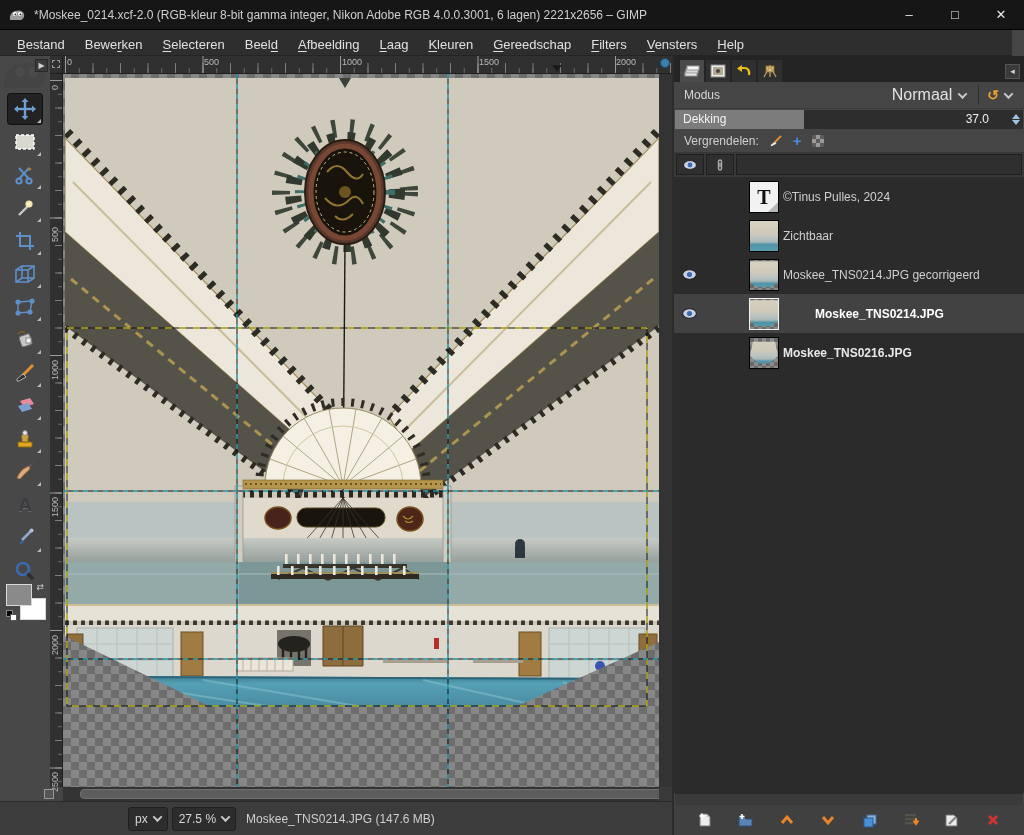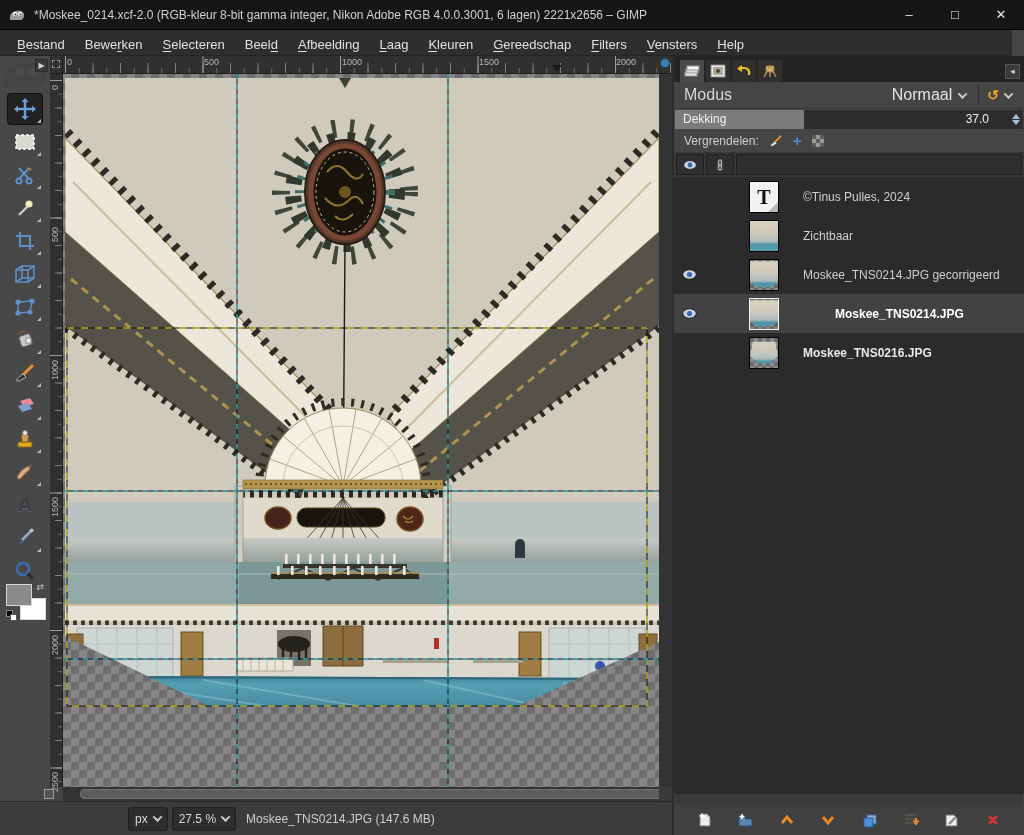--- a/index.html
+++ b/index.html
@@ -92,21 +92,21 @@
 
   
   .rpanel { position:absolute; top:56px; left:672px; width:352px; height:779px; background:#454545;
             border-left:2px solid #2c2c2c; display:flex; flex-direction:column; }
   .tabbar { height:26px; background:#242424; display:flex; align-items:flex-end; padding-left:6px; gap:2px; }
   .tab { width:24px; height:22px; background:#2f2f2f; display:flex; align-items:center; justify-content:center; }
   .tab.active { background:#4a4a4a; }
   .tab-menu-btn { margin-left:auto; margin-right:4px; margin-bottom:3px; width:15px; height:15px; background:#3a3a3a;
                   border:1px solid #555; color:#cfcfcf; font-size:9px; text-align:center; line-height:13px; }
   .mode-row { height:27px; display:flex; align-items:center; padding:0 4px 0 10px; gap:6px; border-bottom:1px solid #3a3a3a; }
-  .mode-label { font-size:16px; color:#d6d6d6; }
+  .mode-label { font-size:12px; color:#d6d6d6; }
   .mode-value-btn { margin-left:auto; display:flex; align-items:center; gap:7px; font-size:16px; color:#e2e2e2;
                     padding:3px 6px; }
   .mode-reset { display:flex; align-items:center; gap:6px; border-left:1px solid #2e2e2e; padding:2px 8px; }
   .reset-ico { color:#f0a028; font-size:14px; font-weight:bold; }
   .opacity-row { height:19px; margin:1px 1px 0 1px; position:relative; background:#2d2d2d;padding-left:36px; }
   .opacity-fill { position:absolute; left:0; top:0; bottom:0; background:#7c7c7c; }
   .opacity-label { position:absolute; left:8px; top:2px; font-size:12px; color:#f2f2f2; }
   .opacity-value { position:absolute; right:34px; top:2px; font-size:12px; color:#efefef; }
   .spinner { position:absolute; right:2px; top:1px; width:10px; height:16px; display:flex; flex-direction:column;
              align-items:center; justify-content:center; gap:1px; }
@@ -131,21 +131,21 @@
   .lrow.selected .thumb { border-color:#f2f2f2; }
   .pic { position:absolute; inset:0;
          background:linear-gradient(180deg,#d8d2c0 0%,#cfc9ba 42%,#b9c3c1 58%,#a9b8b8 70%,#4f93a7 78%,#57a0b0 100%); }
   .pic.alpha { clip-path:polygon(0 6%,100% 6%,100% 74%,78% 92%,22% 92%,0 74%); }
   .pic.alpha2 { clip-path:polygon(10% 14%,90% 14%,100% 62%,72% 86%,28% 86%,0 62%); }
   .thumb.text-thumb { background:#f2f2f2; }
   .ttext { position:absolute; inset:0; color:#111; font-family:"Liberation Serif",serif; font-weight:bold;
            font-size:20px; text-align:center; line-height:30px; }
   .tfold { position:absolute; right:0; bottom:0; width:0; height:0; border-left:10px solid transparent;
            border-bottom:10px solid #b8b8b8; }
-  .lname { margin-left:24px; font-size:12px; color:#cfcfcf; white-space:nowrap; }
+  .lname { margin-left:4px; font-size:12px; color:#cfcfcf; white-space:nowrap; }
   .lname.bold { font-weight:bold; color:#e8e8e8; }
   .lrow.selected .lname { color:#ffffff;padding-left:32px; }
   .rp-status { height:12px; background:#3a3a3a; border-top:1px solid #2b2b2b; margin:0 1px; }
   .rp-buttons { height:30px; display:flex; align-items:center; justify-content:space-around; padding:0 10px;
                 background:#404040; }
   .rbtn { width:26px; height:24px; display:flex; align-items:center; justify-content:center; border-radius:3px; }
 
   .icon-svg { display:block; }
 </style>
 </head>

